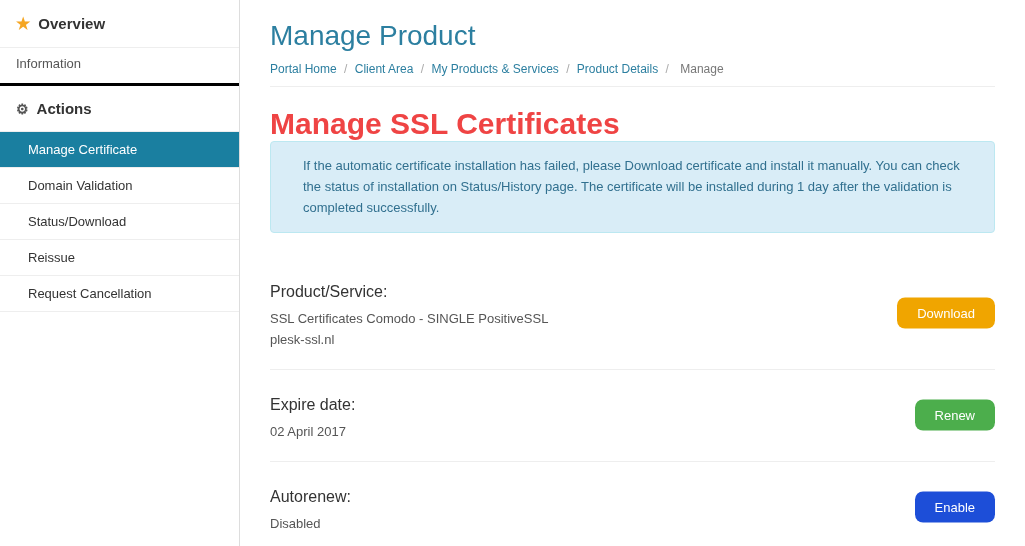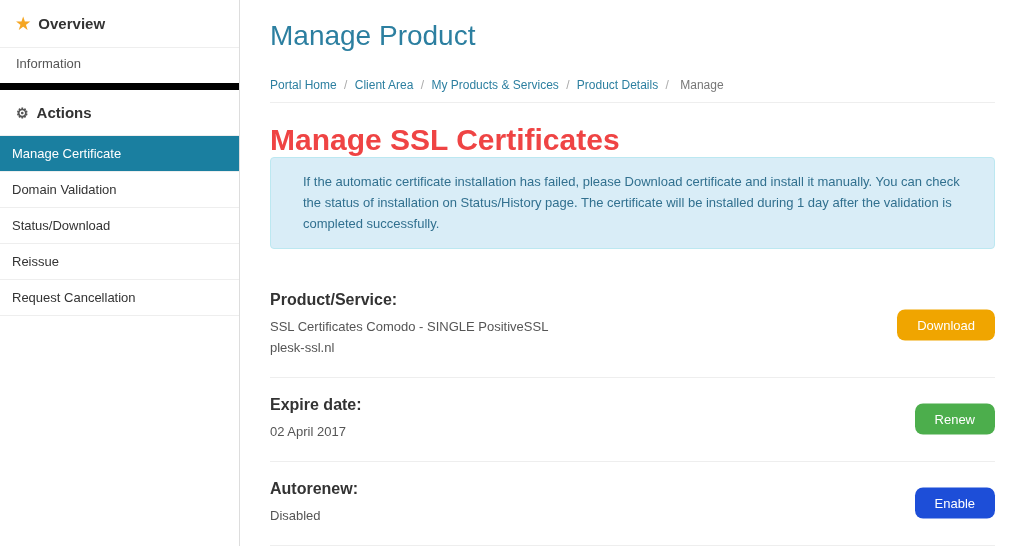--- a/index.html
+++ b/index.html
@@ -22,35 +22,35 @@
       border-bottom: 1px solid #eee;
       display: flex;
       align-items: center;
       gap: 8px;
     }
     .sidebar-overview .star-icon { color: #f5a623; font-size: 16px; }
     .sidebar-info {
       padding: 8px 16px 12px 16px;
       font-size: 13px;
       color: #555;
-      border-bottom: 7px solid #000000;
+      border-bottom: 3px solid #000000;
     }
     .sidebar-actions-header {
       padding: 14px 16px;
       font-size: 15px;
       font-weight: bold;
       color: #333;
       display: flex;
       align-items: center;
       gap: 8px;
       border-bottom: 1px solid #eee;
     }
     .sidebar-actions-header .wrench-icon { color: #555; font-size: 14px; }
     .sidebar-nav-item {
-      padding: 10px 12px;
+      padding: 10px 28px;
       font-size: 13px;
       cursor: pointer;
       border-bottom: 1px solid #eee;
       color: #333;
     }
     .sidebar-nav-item.active {
       background: #1a7fa0;
       color: #fff;
     }
 
@@ -58,21 +58,21 @@
     .main {
       flex: 1;
       background: #fff;
       overflow-y: auto;
       padding: 20px 30px;
     }
     .page-title {
       font-size: 28px;
       font-weight: 300;
       color: #2c7fa0;
-      margin-bottom: 26px;
+      margin-bottom: 10px;
     }
     .breadcrumb {
       font-size: 12px;
       color: #777;
       margin-bottom: 20px;
       padding-bottom: 10px;
       border-bottom: 1px solid #eee;
     }
     .breadcrumb a {
       color: #2c7fa0;
@@ -97,23 +97,24 @@
       margin-bottom: 24px;
     }
 
     .detail-section {
       padding: 18px 0;
       border-bottom: 1px solid #eee;
       position: relative;
     }
     .detail-label {
       font-size: 16px;
-      font-weight: bold;
+      font-weight: normal;
       color: #333;
       margin-bottom: 8px;
+      margin-top: 8px;
     }
     .detail-value {
       font-size: 13px;
       color: #555;
       line-height: 1.6;
     }
     .detail-btn {
       position: absolute;
       right: 0;
       top: 50%;

